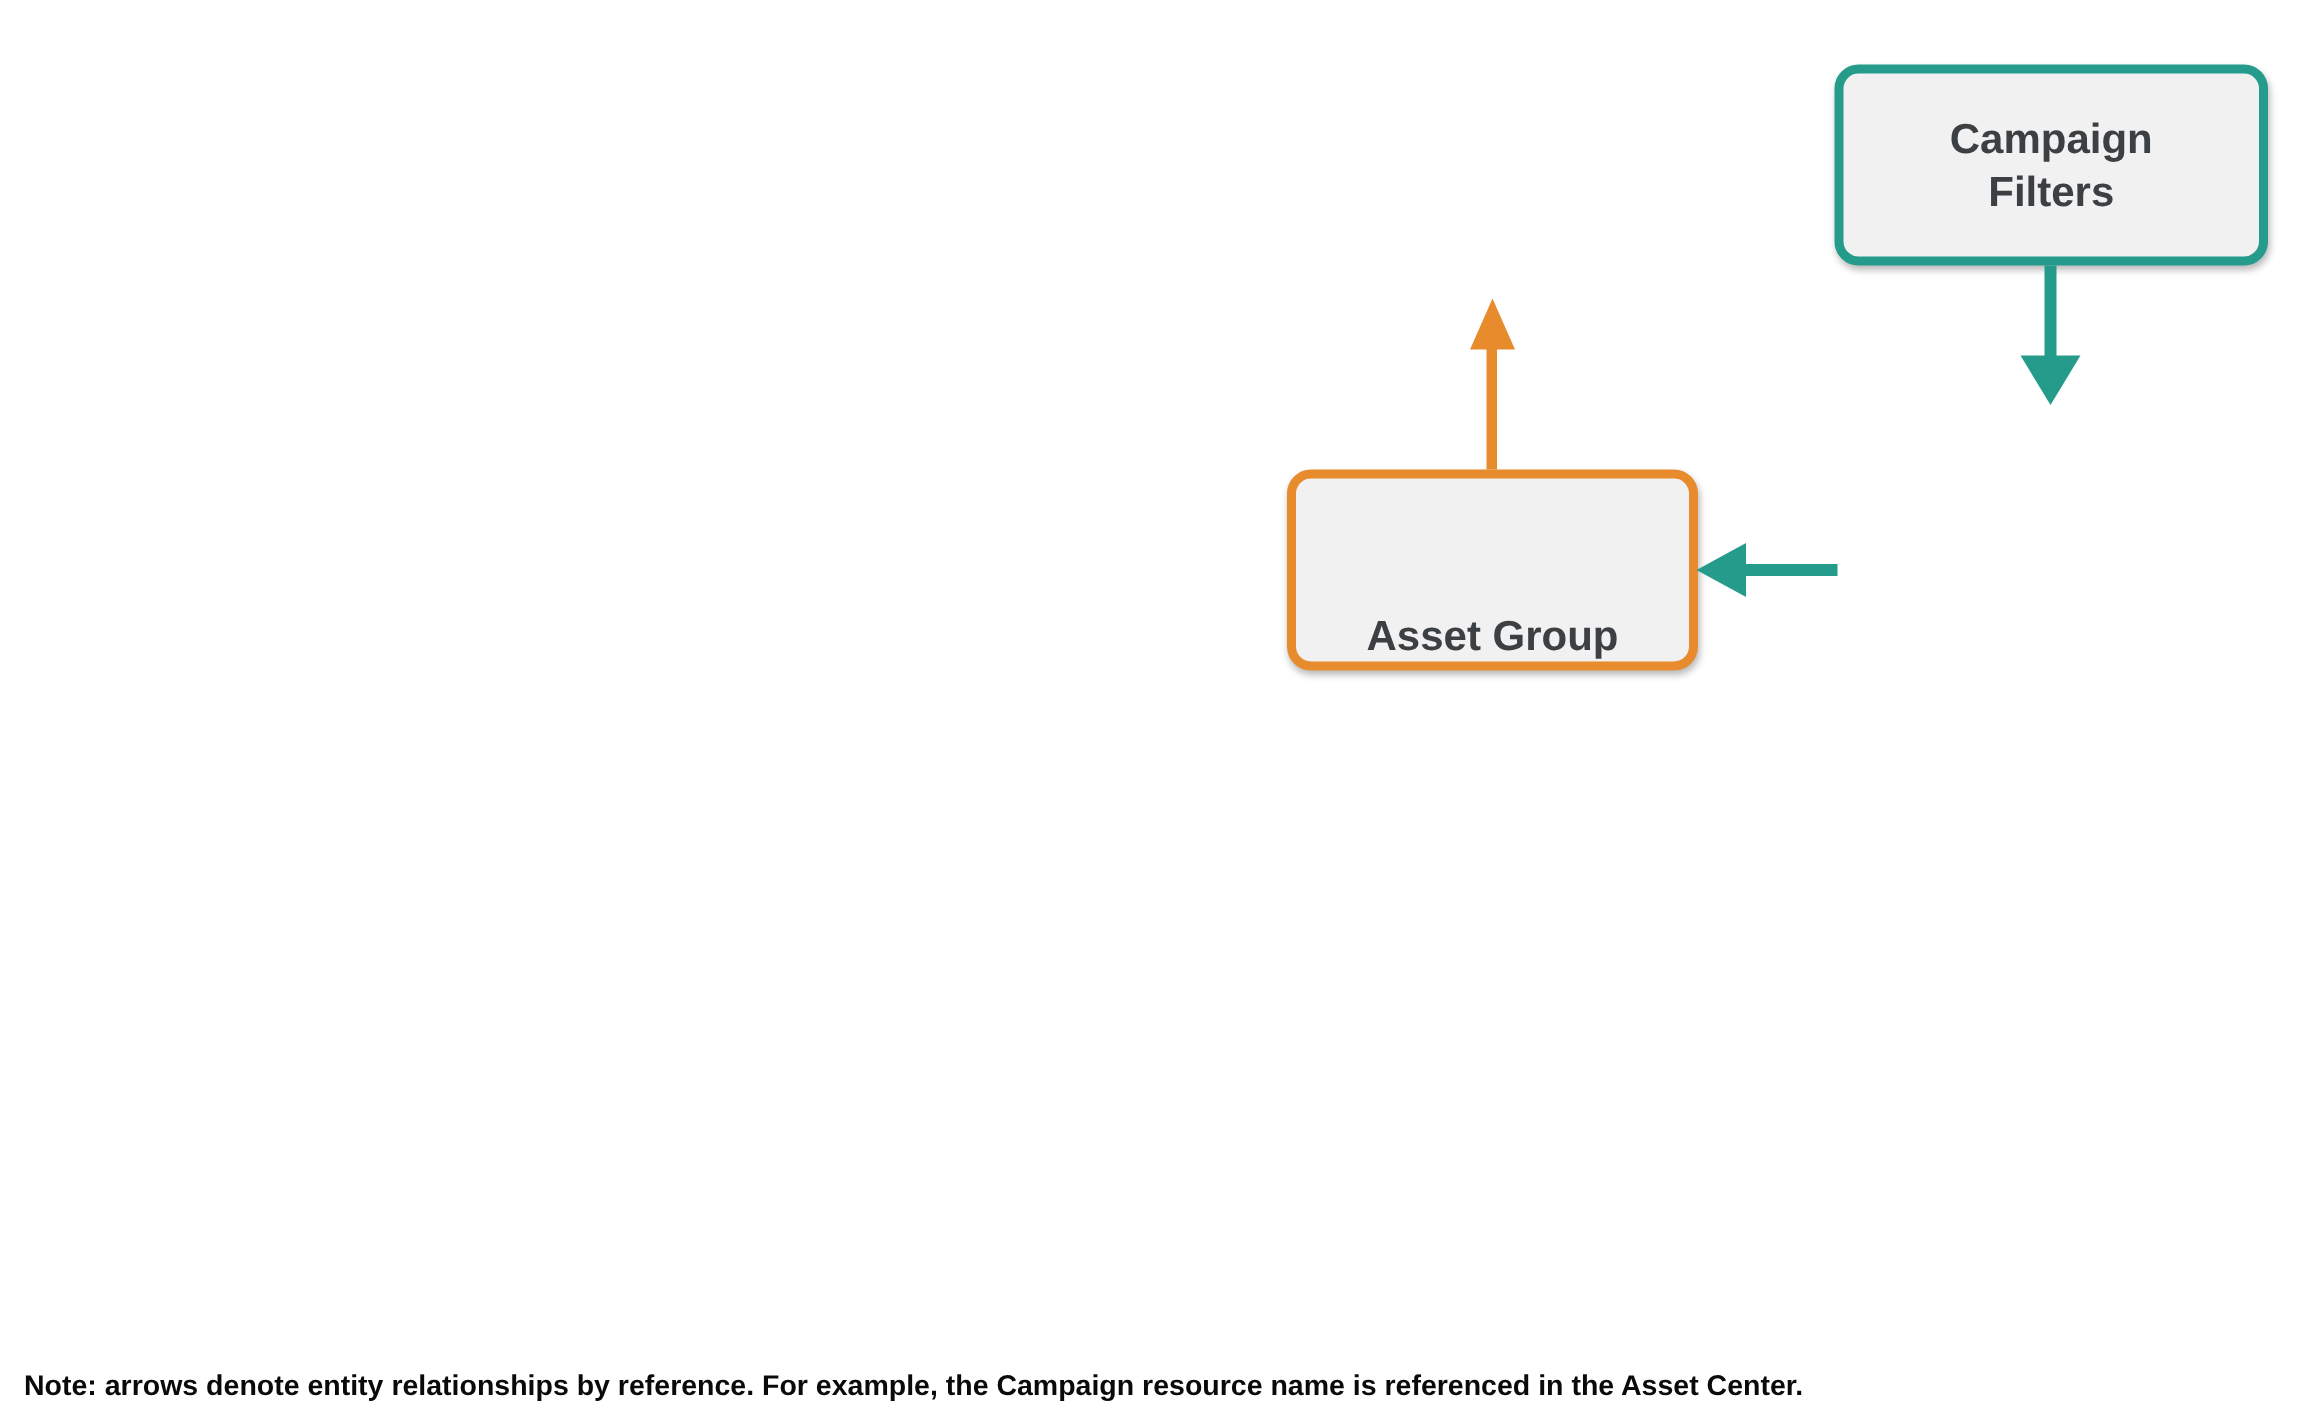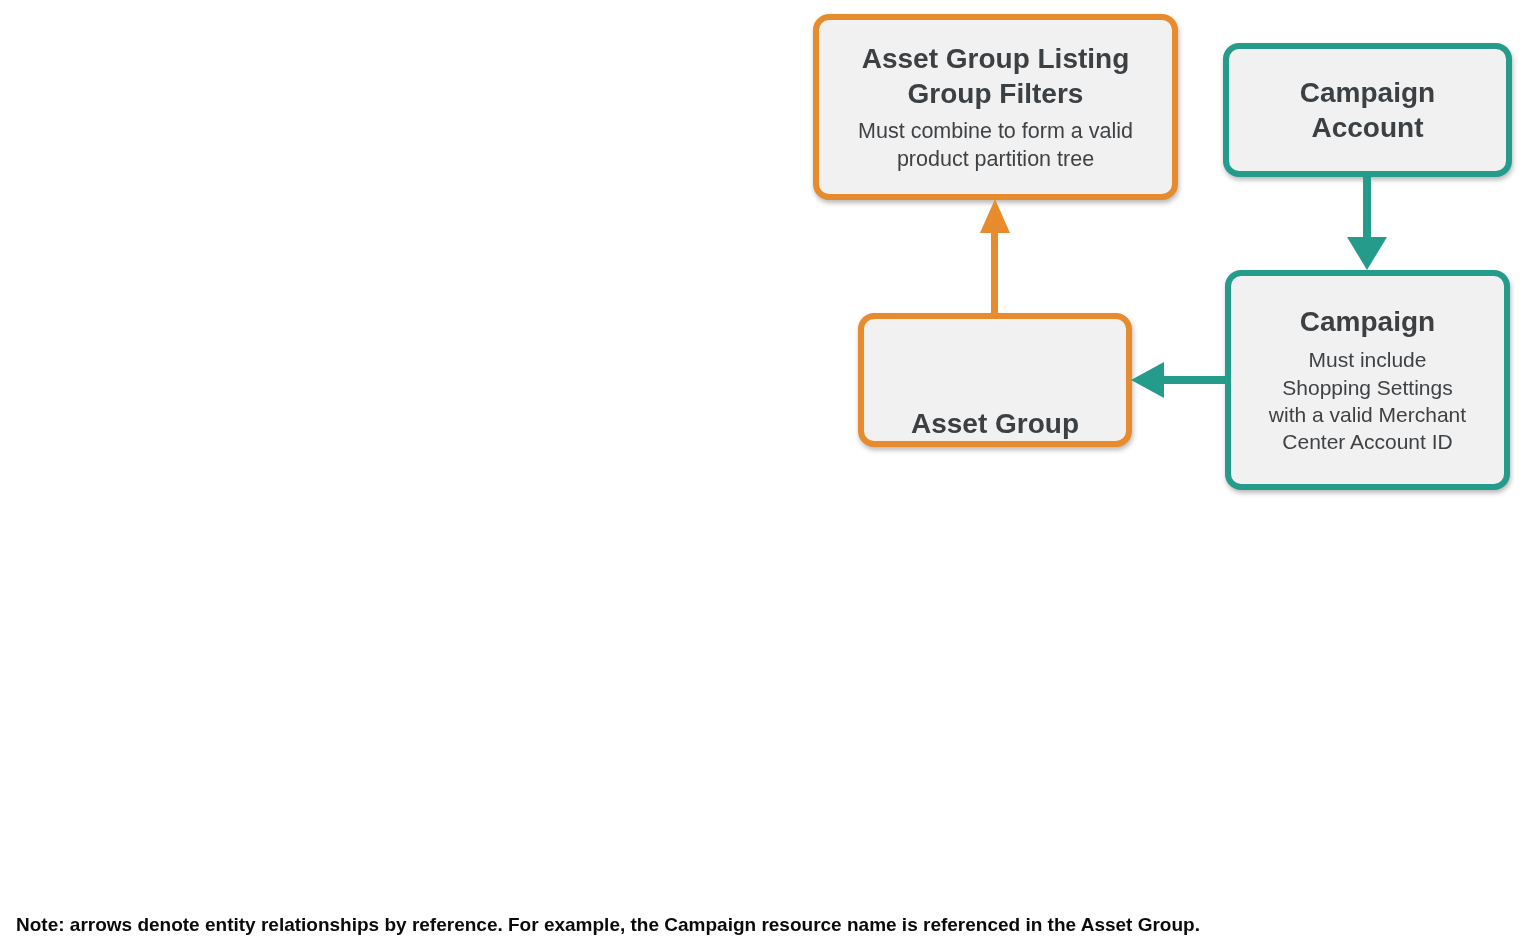--- a/index.html
+++ b/index.html
@@ -109,42 +109,34 @@
     font-weight: bold;
     color: var(--note-color, #0A0A0A);
     white-space: nowrap;
   }
 </style>
 </head>
 <body>
 
 <div class="canvas">
 
-  <div class="entity-box orange" id="box-listing-filters">
-    <div class="entity-title">Asset Group Listing Group Filters</div>
-    <div class="entity-subtitle">Must combine to form a valid product partition tree</div>
-  </div>
 
   <div class="entity-box teal" id="box-campaign-budget">
-    <div class="entity-title">Campaign Account</div>
+    <div class="entity-title">Campaign Filters</div>
   </div>
 
   <div class="entity-box orange" id="box-asset-group">
     <div class="entity-title">Asset Group</div>
   </div>
 
-  <div class="entity-box teal" id="box-campaign">
-    <div class="entity-title">Campaign</div>
-    <div class="entity-subtitle">Must include Shopping Settings with a valid Merchant Center Account ID</div>
-  </div>
 
   <div class="arrow-line" id="arrow-up-line"></div>
   <div class="arrow-head" id="arrow-up-head"></div>
 
   <div class="arrow-line" id="arrow-down-line"></div>
   <div class="arrow-head" id="arrow-down-head"></div>
 
   <div class="arrow-line" id="arrow-left-line"></div>
   <div class="arrow-head" id="arrow-left-head"></div>
 
-  <div class="note">Note: arrows denote entity relationships by reference. For example, the Campaign resource name is referenced in the Asset Group.</div>
+  <div class="note">Note: arrows denote entity relationships by reference. For example, the Campaign resource name is referenced in the Asset Center.</div>
 
 </div>
 
 </body></html>

